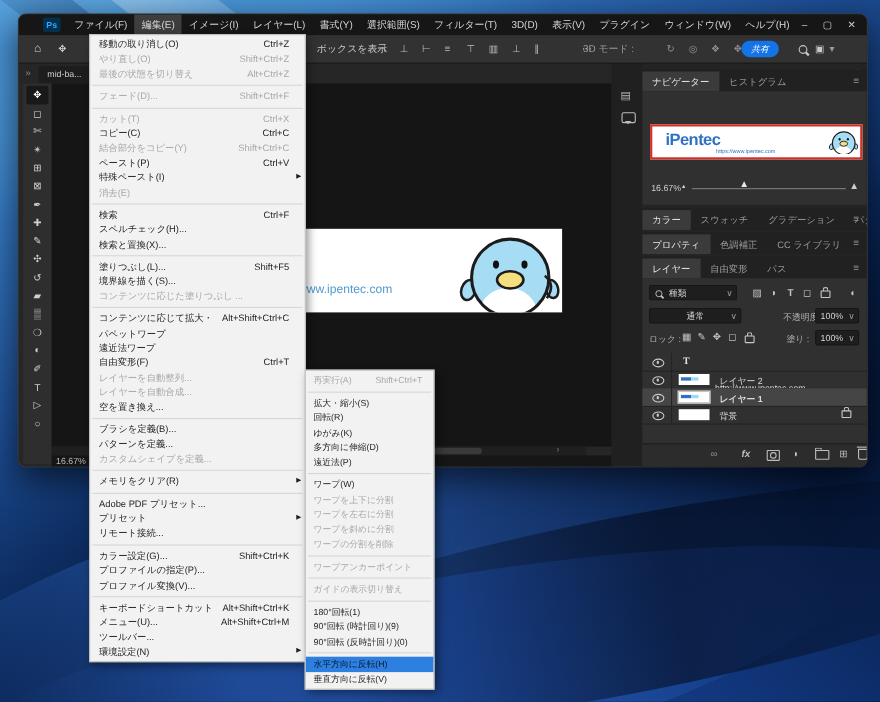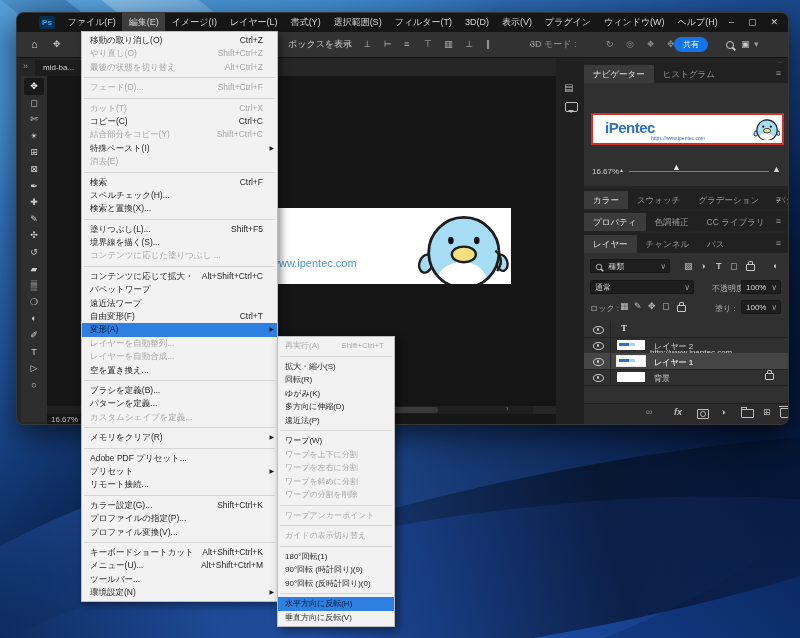--- a/index.html
+++ b/index.html
@@ -32,21 +32,21 @@
           font-size:8px;font-weight:bold;text-align:center;line-height:13px;border-radius:2px;}
   .menubar{position:absolute;left:44px;top:0;height:19px;display:flex;}
   .menubar .mb{color:#d6d6d6;font-size:9px;line-height:19px;padding:0 6.5px;white-space:nowrap;}
   .menubar .mb.open{background:#3e3e3e;}
   .wctrl{position:absolute;right:10px;top:0;height:19px;display:flex;gap:14px;color:#cfcfcf;font-size:9px;line-height:19px;}
   
   .optbar{position:absolute;left:0;top:19px;right:0;height:26px;background:#323232;border-bottom:1px solid #141414;box-sizing:border-box;}
   .opt{position:absolute;color:#c9c9c9;font-size:9px;line-height:25px;white-space:nowrap;}
   .optglyphs{letter-spacing:5px;color:#bdbdbd;}
   .share{position:absolute;left:657px;top:5px;height:15px;padding:0 9px;background:#1473e6;color:#fff;
-         font-size:8px;line-height:15px;border-radius:8px;}
+         font-size:8px;line-height:15px;border-radius:8px;font-style:italic;}
   .mag{display:inline-block;width:6px;height:6px;border:1.4px solid #c9c9c9;border-radius:50%;position:relative;vertical-align:middle;}
   .mag::after{content:'';position:absolute;left:5px;top:6px;width:4px;height:1.6px;background:#c9c9c9;transform:rotate(45deg);}
   
   .tabbar{position:absolute;left:0;top:45px;right:234px;height:18px;background:#262626;}
   .chev{color:#8f8f8f;font-size:9px;}
   .doctab{position:absolute;left:18px;top:2px;width:88px;height:16px;background:#1d1d1d;color:#cfcfcf;
           font-size:8px;line-height:16px;padding-left:8px;box-sizing:border-box;white-space:nowrap;overflow:hidden;}
   
   .toolbar{position:absolute;left:4px;top:63px;width:26px;height:346px;background:#2e2e2e;display:flex;flex-direction:column;align-items:center;padding-top:2px;box-sizing:border-box;}
   .tool{width:20px;height:16.6px;color:#cfcfcf;font-size:9px;text-align:center;line-height:16px;border-radius:2px;flex:none;}
@@ -285,40 +285,40 @@
 
     <span class="tab act">プロパティ</span>
         <span class="tab">色調補正</span>
         <span class="tab">CC ライブラリ</span>
       </div>
     <span class="burger" style="top:158px;">≡</span>
 
     <div class="tabrow" style="top:175px;">
 
     <span class="tab act">レイヤー</span>
-        <span class="tab">チャンネル</span>
+        <span class="tab">自由変形</span>
         <span class="tab">パス</span>
       </div>
     <span class="burger" style="top:180px;">≡</span>
 
     <div class="panelbody" style="top:195px;bottom:0;">
 
       <div class="fld" style="left:6px;top:6px;width:80px;">
         <span class="mag" style="transform:scale(.8);margin-right:3px;"></span>
         <span>種類</span>
         <span class="dd">∨</span>
       </div>
       <span class="ficon" style="left:100px;top:8px;">▨</span>
       <span class="ficon" style="left:116px;top:8px;">◑</span>
       <span class="ficon" style="left:132px;top:8px;font-weight:bold;">T</span>
       <span class="ficon" style="left:146px;top:8px;">◻</span>
       <span class="lock" style="position:absolute;left:162px;top:11px;"></span>
       <span class="ficon" style="left:188px;top:8px;">◖</span>
 
-      <div class="fld" style="left:6px;top:27px;width:104px;">
+      <div class="fld" style="left:6px;top:27px;width:84px;text-align:center;">
         <span>通常</span>
         <span class="dd">∨</span>
       </div>
       <span class="lbl" style="left:128px;top:30px;">不透明度 :</span>
       <div class="fld" style="left:157px;top:27px;width:40px;">
         <span>100%</span>
         <span class="dd">∨</span>
       </div>
 
       <span class="lbl" style="left:6px;top:50px;">ロック :</span>
@@ -413,20 +413,25 @@
       <span class="lab">コピー(C)</span>
       <span class="sc">Ctrl+C</span>
       <span class="ar"></span>
     </div>
     <div class="mi off">
       <span class="lab">結合部分をコピー(Y)</span>
       <span class="sc">Shift+Ctrl+C</span>
       <span class="ar"></span>
     </div>
     <div class="mi on">
+      <span class="lab">ペースト(P)</span>
+      <span class="sc">Ctrl+V</span>
+      <span class="ar"></span>
+    </div>
+    <div class="mi on">
       <span class="lab">特殊ペースト(I)</span>
       <span class="sc"></span>
       <span class="ar">▶</span>
     </div>
     <div class="mi off">
       <span class="lab">消去(E)</span>
       <span class="sc"></span>
       <span class="ar"></span>
     </div>
     <div class="mi sep">
@@ -486,25 +491,20 @@
     </div>
     <div class="mi on">
       <span class="lab">遠近法ワープ</span>
       <span class="sc"></span>
       <span class="ar"></span>
     </div>
     <div class="mi on">
       <span class="lab">自由変形(F)</span>
       <span class="sc">Ctrl+T</span>
       <span class="ar"></span>
-    </div>
-    <div class="mi hl">
-      <span class="lab">変形(A)</span>
-      <span class="sc"></span>
-      <span class="ar">▶</span>
     </div>
     <div class="mi off">
       <span class="lab">レイヤーを自動整列...</span>
       <span class="sc"></span>
       <span class="ar"></span>
     </div>
     <div class="mi off">
       <span class="lab">レイヤーを自動合成...</span>
       <span class="sc"></span>
       <span class="ar"></span>

